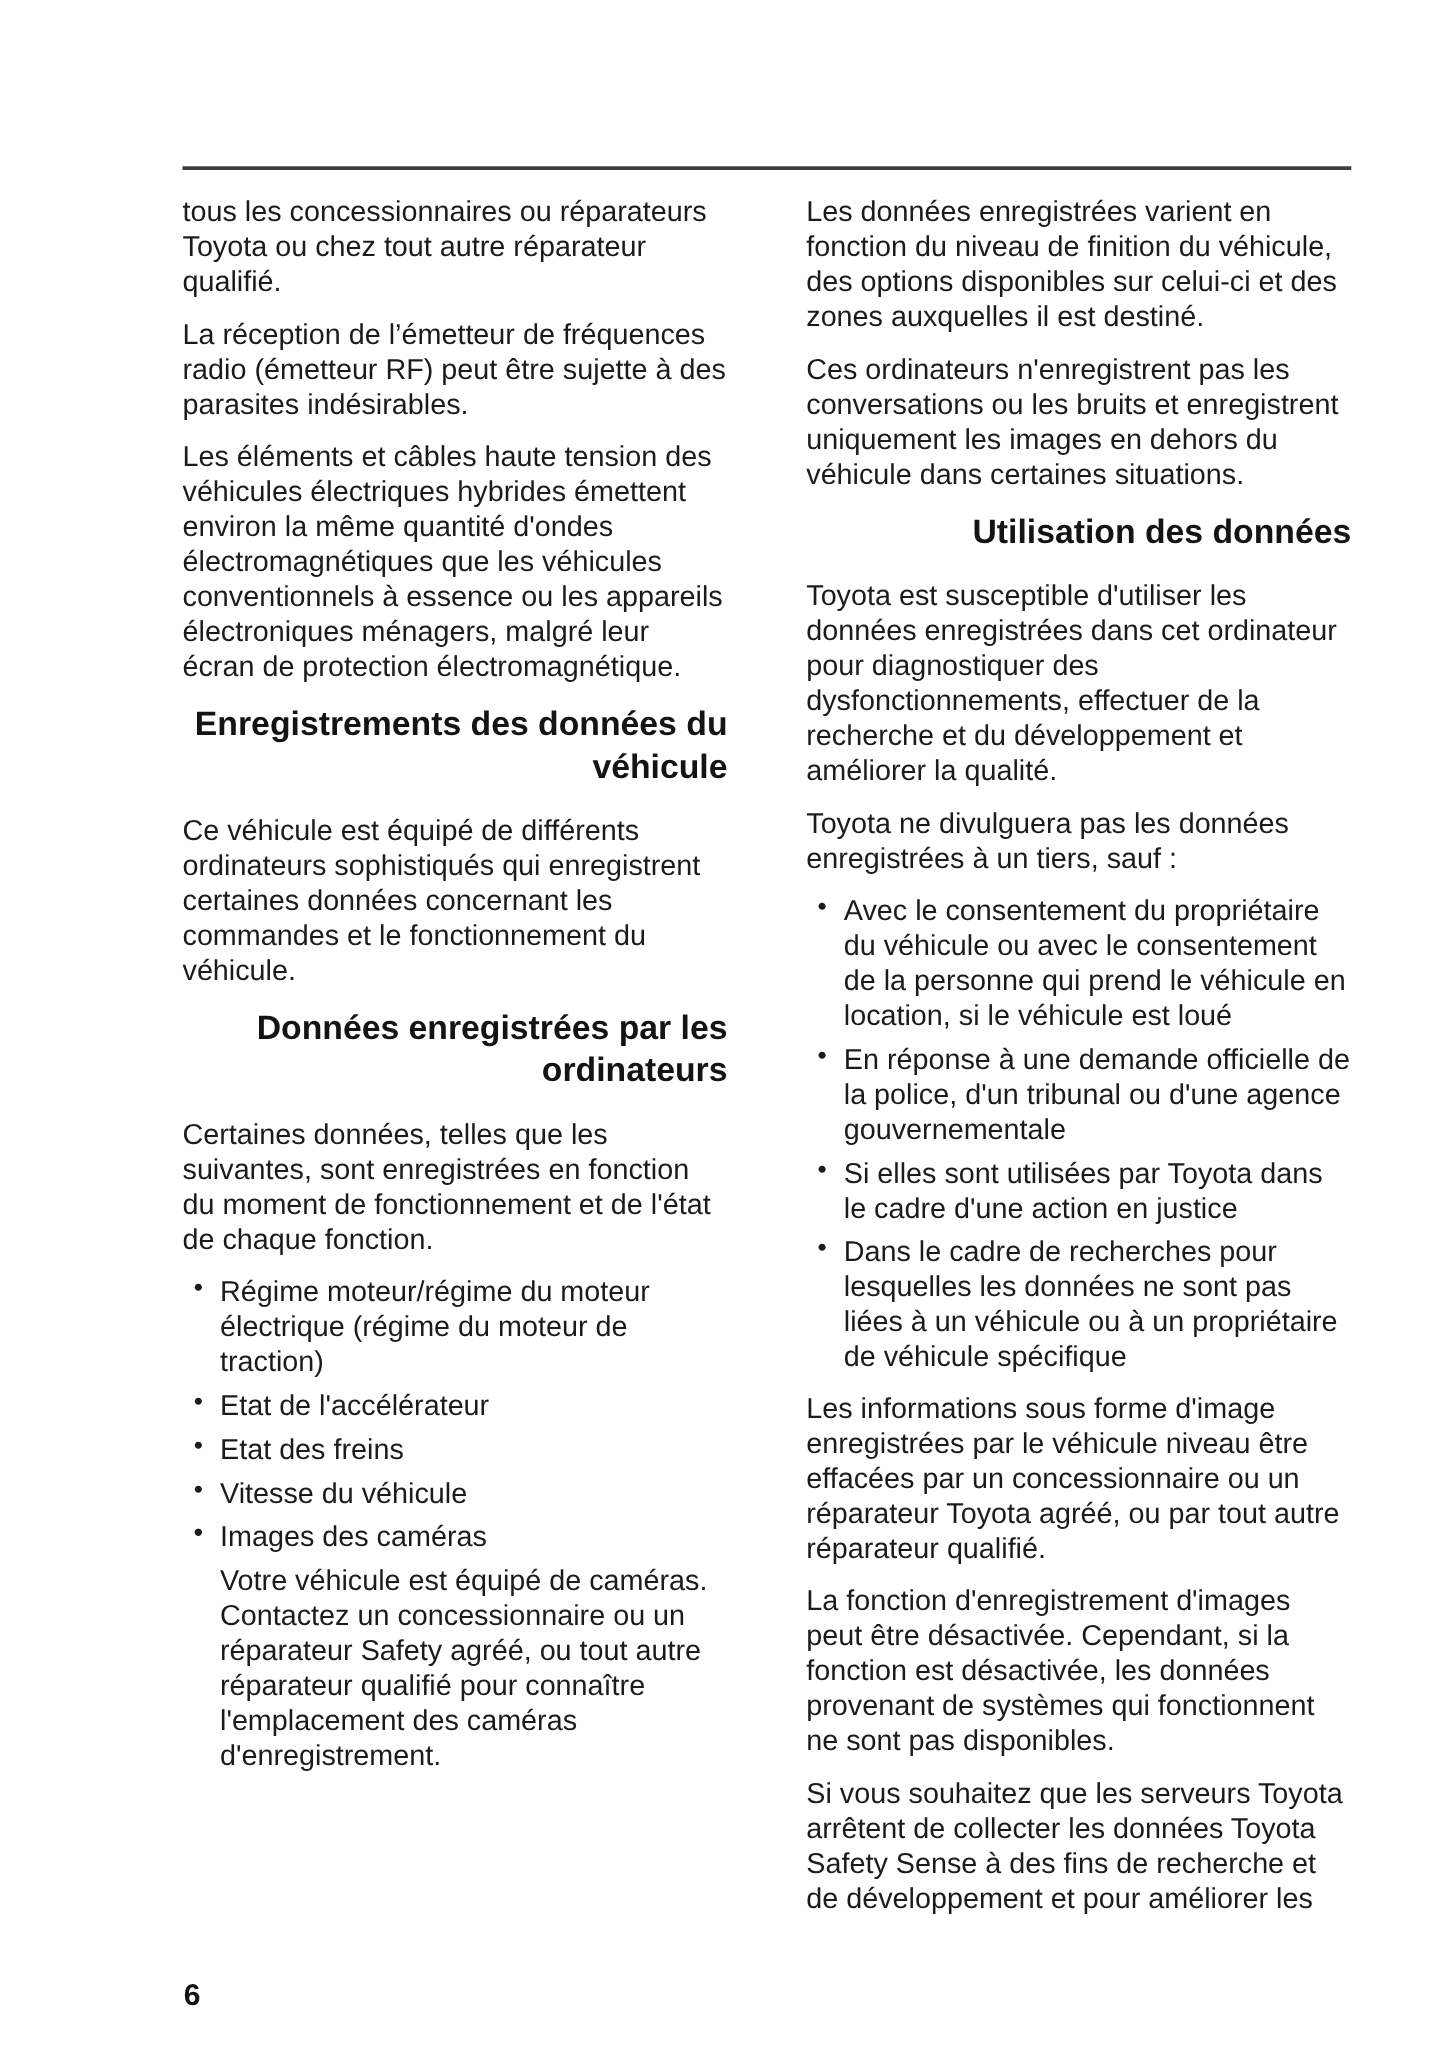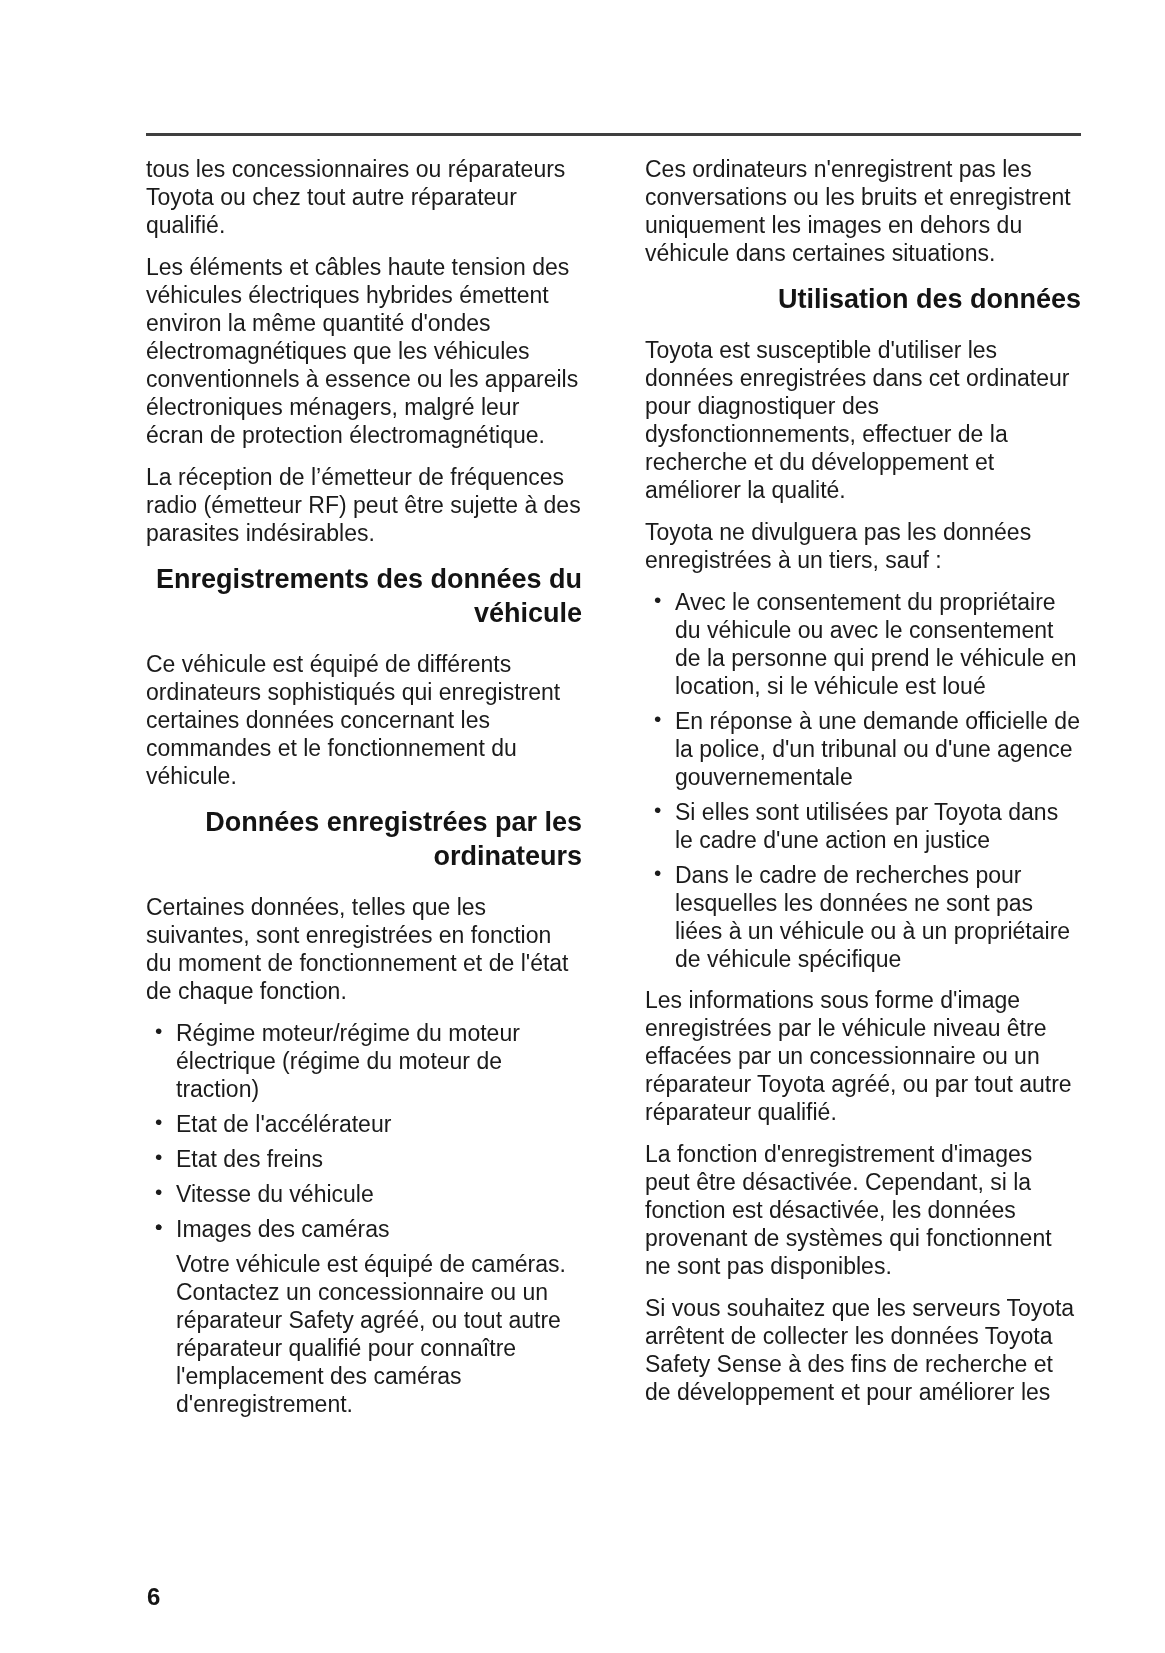--- a/index.html
+++ b/index.html
@@ -81,22 +81,22 @@
 <body>
 
 <div class="page">
 
   <div class="top-rule"></div>
 
   <main class="columns">
 
     <section class="col">
       <p>tous les concessionnaires ou réparateurs Toyota ou chez tout autre réparateur qualifié.</p>
+      <p>La réception de l’émetteur de fréquences radio (émetteur RF) peut être sujette à des parasites indésirables.</p>
       <p>Les éléments et câbles haute tension des véhicules électriques hybrides émettent environ la même quantité d'ondes électromagnétiques que les véhicules conventionnels à essence ou les appareils électroniques ménagers, malgré leur écran de protection électromagnétique.</p>
-      <p>La réception de l’émetteur de fréquences radio (émetteur RF) peut être sujette à des parasites indésirables.</p>
 
       <h2>Enregistrements des données du véhicule</h2>
       <p>Ce véhicule est équipé de différents ordinateurs sophistiqués qui enregistrent certaines données concernant les commandes et le fonctionnement du véhicule.</p>
 
       <h2>Données enregistrées par les ordinateurs</h2>
       <p>Certaines données, telles que les suivantes, sont enregistrées en fonction du moment de fonctionnement et de l'état de chaque fonction.</p>
 
       <ul class="bullets bullets--tight">
         <li>
           <span class="dot">•</span>
@@ -119,20 +119,21 @@
         </li>
         <li>
           <span class="dot">•</span>
           <span>Images des caméras</span>
         </li>
       </ul>
       <p class="note">Votre véhicule est équipé de caméras. Contactez un concessionnaire ou un réparateur Safety agréé, ou tout autre réparateur qualifié pour connaître l'emplacement des caméras d'enregistrement.</p>
     </section>
 
     <section class="col">
+      <p>Les données enregistrées varient en fonction du niveau de finition du véhicule, des options disponibles sur celui-ci et des zones auxquelles il est destiné.</p>
       <p>Ces ordinateurs n'enregistrent pas les conversations ou les bruits et enregistrent uniquement les images en dehors du véhicule dans certaines situations.</p>
 
       <h2>Utilisation des données</h2>
       <p>Toyota est susceptible d'utiliser les données enregistrées dans cet ordinateur pour diagnostiquer des dysfonctionnements, effectuer de la recherche et du développement et améliorer la qualité.</p>
       <p>Toyota ne divulguera pas les données enregistrées à un tiers, sauf :</p>
 
       <ul class="bullets">
         <li>
           <span class="dot">•</span>
           <span>Avec le consentement du propriétaire du véhicule ou avec le consentement de la personne qui prend le véhicule en location, si le véhicule est loué</span>

